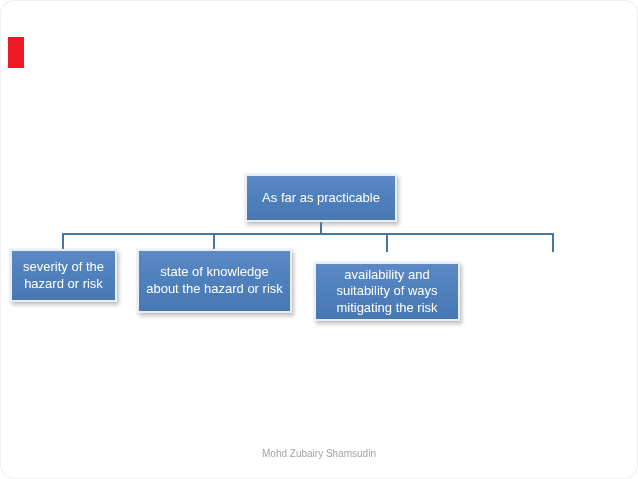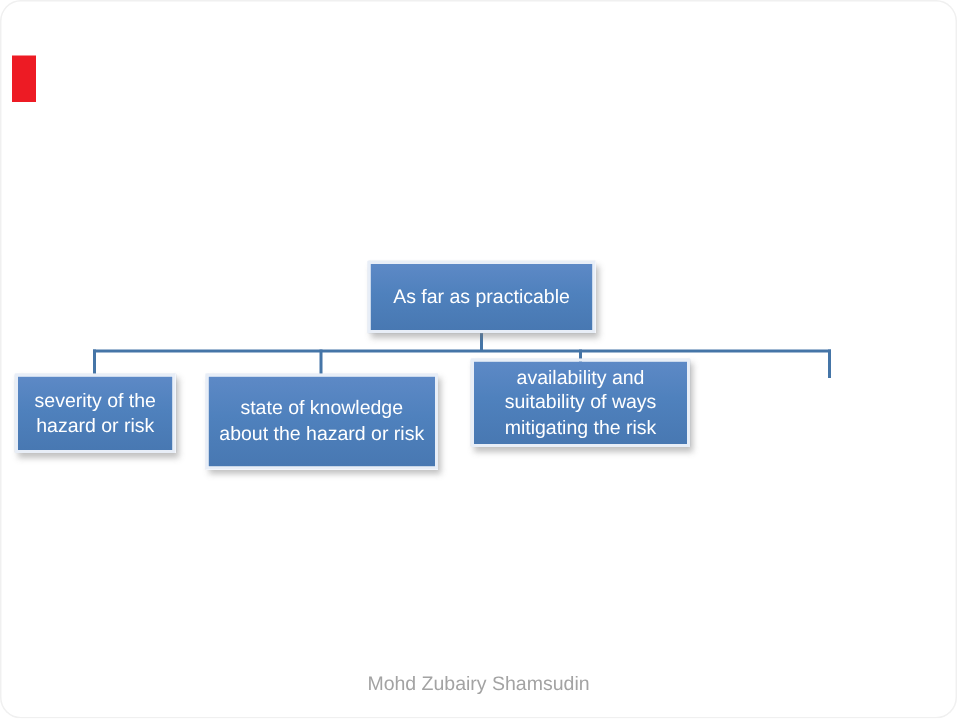--- a/index.html
+++ b/index.html
@@ -38,41 +38,41 @@
     justify-content: center;
     text-align: center;
     font-size: 13px;
     line-height: 1.28;
     box-sizing: border-box;
     padding: 2px 4px;
   }
   .node-root  { left: 245px; top: 174px; width: 152px; height: 48px; }
   .node-c1    { left: 10px;  top: 249px; width: 107px; height: 53px; }
   .node-c2    { left: 137px; top: 249px; width: 155px; height: 64px; }
-  .node-c3    { left: 314px; top: 239px; width: 146px; height: 59px; }
+  .node-c3    { left: 314px; top: 262px; width: 146px; height: 59px; }
   .node-c4    { left: 481px; top: 251px; width: 144px; height: 50px; }
   
   .conn {
     position: absolute;
     background: #4575a7;
   }
   .conn-stem   { left: 320px; top: 222px; width: 2px;   height: 12px; }
   .conn-hbar   { left: 62px;  top: 233px; width: 492px; height: 2px;  }
   .conn-drop1  { left: 62px;  top: 233px; width: 2px;   height: 17px; }
   .conn-drop2  { left: 213px; top: 233px; width: 2px;   height: 17px; }
   .conn-drop3  { left: 386px; top: 233px; width: 2px;   height: 19px; }
   .conn-drop4  { left: 552px; top: 233px; width: 2px;   height: 19px; }
   
   .footer {
     position: absolute;
     left: 0;
     right: 0;
     top: 448px;
     text-align: center;
-    font-size: 13px;
+    font-size: 10px;
     color: #a3a3a3;
   }
 </style>
 </head>
 <body>
 
 <div class="slide">
 
   <div class="red-marker"></div>
 

